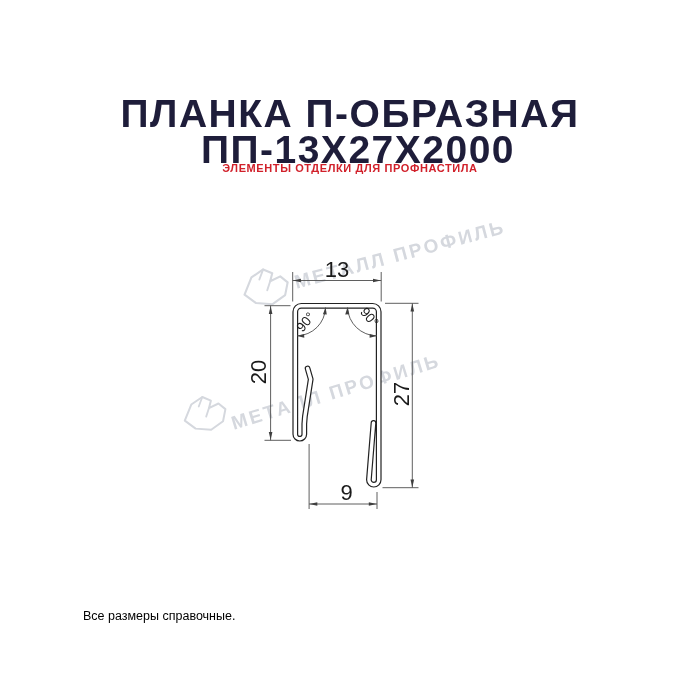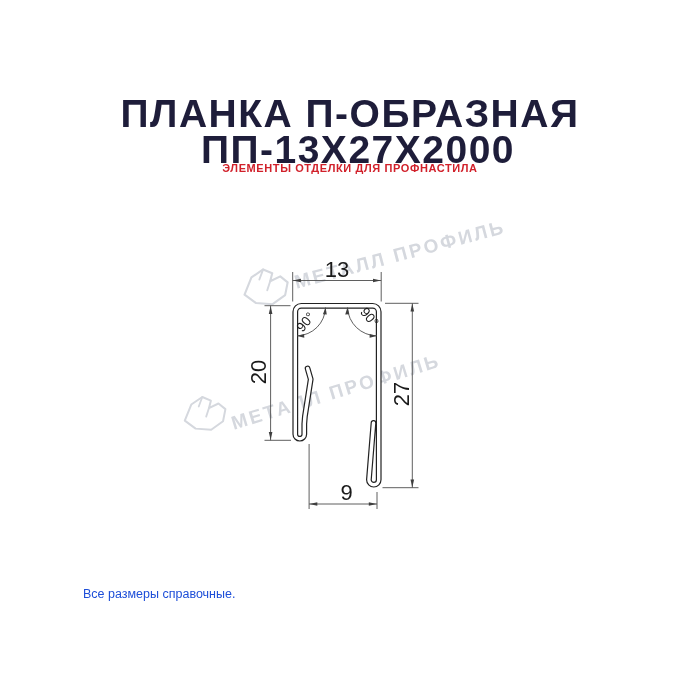--- a/index.html
+++ b/index.html
@@ -28,22 +28,22 @@
   .wm-b{left:232px;top:413px;transform:rotate(-17deg);}
   .wm-logo{position:absolute;z-index:1;}
   .wm-logo.a{left:242px;top:267px;transform:rotate(-6deg);}
   .wm-logo.b{left:180px;top:395px;transform:rotate(-6deg);}
   
   #draw{position:absolute;left:0;top:0;z-index:2;}
   .dimtxt{font-family:"Liberation Sans",sans-serif;font-size:22px;fill:#1a1a1a;}
   .angtxt{font-family:"Liberation Sans",sans-serif;font-size:13.5px;fill:#1a1a1a;}
   
   .footer{
-    position:absolute;left:83px;top:586px;z-index:3;
-    font-size:12.5px;line-height:16px;color:#1d4ed8;
+    position:absolute;left:83px;top:608px;z-index:3;
+    font-size:12.5px;line-height:16px;color:#000000;
   }
 </style>
 </head>
 <body>
 
 <div id="stage">
 
   <div class="title">
     <span class="l1">ПЛАНКА П-ОБРАЗНАЯ</span>
     <span class="l2">ПП-13Х27Х2000</span>

